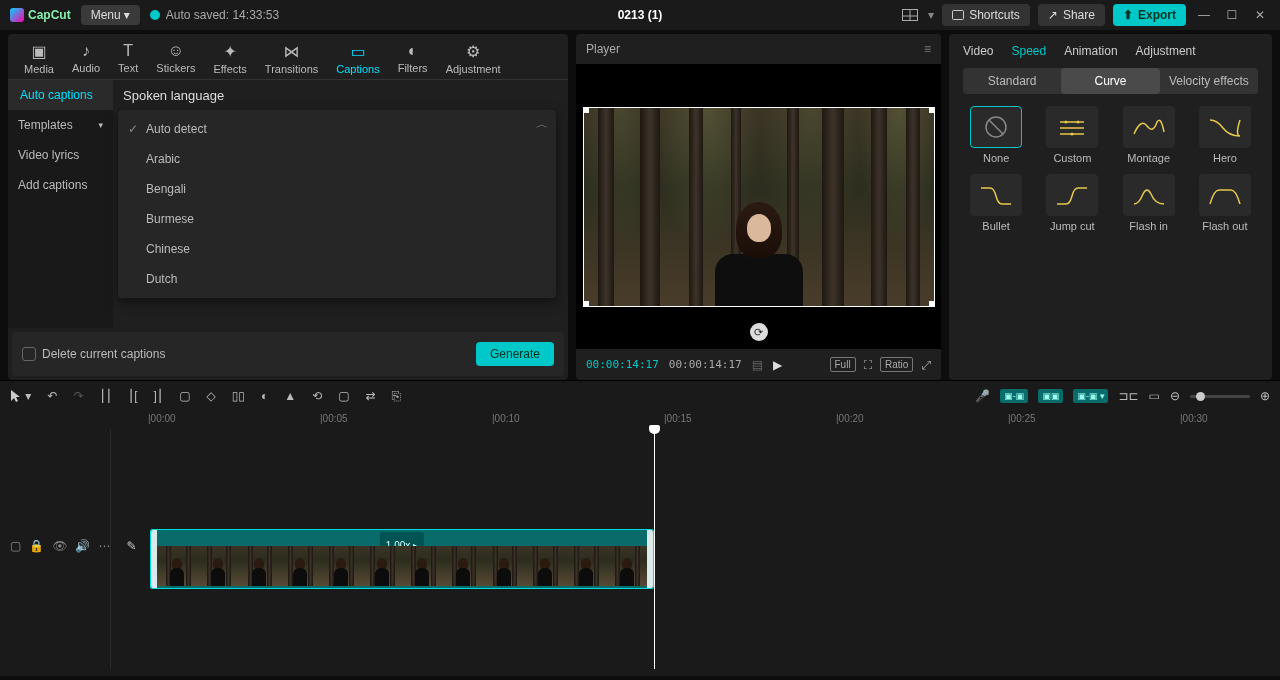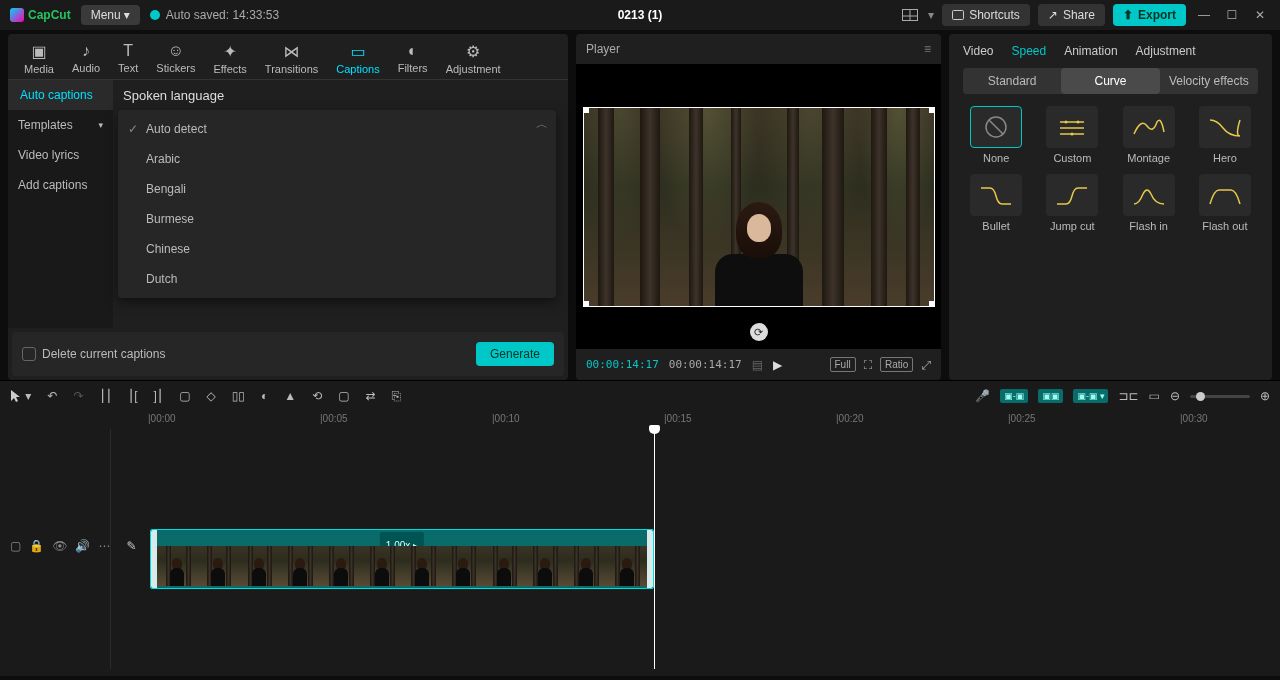--- a/index.html
+++ b/index.html
@@ -1,20 +1,20 @@
 <!DOCTYPE html>
 <html><head>
 <meta charset="utf-8">
 <style>
   * { box-sizing: border-box; margin: 0; padding: 0; font-family: -apple-system, BlinkMacSystemFont, "Segoe UI", sans-serif; }
   body { background: #0d0d0d; color: #ccc; width: 1280px; height: 680px; overflow: hidden; font-size: 12px; }
   
   
   .topbar { height: 30px; background: #1a1a1a; display: flex; align-items: center; padding: 0 10px; gap: 10px; }
-  .logo { display: flex; align-items: flex-start; gap: 4px; color: #22c55e; font-weight: 600; }
+  .logo { display: flex; align-items: flex-start; gap: 4px; color: #86efac; font-weight: 600; }
   .logo-icon { width: 14px; height: 14px; background: linear-gradient(135deg, #00d4ff, #ff00aa); border-radius: 3px; display:inline-block; }
   .menu-btn { background: #3a3a3a; color: #ddd; padding: 3px 10px; border-radius: 4px; display: flex; align-items: center; gap: 3px; }
   .autosave { display: flex; align-items: center; gap: 6px; color: #aaa; }
   .dot-cyan { width: 10px; height: 10px; border-radius: 50%; background: #00c8c8; }
   .proj-title { position: absolute; left: 50%; transform: translateX(-50%); color: #fff; font-weight: 600; }
   .topbar-right { margin-left: auto; display: flex; align-items: center; gap: 8px; }
   .pill { background: #333; padding: 4px 10px; border-radius: 4px; display: flex; align-items: center; gap: 5px; color: #ddd; }
   .pill.cyan { background: #00c8c8; color: #032; font-weight: 600; }
   .win-btn { width: 20px; height: 20px; display: flex; align-items: center; justify-content: center; color: #aaa; }
   

